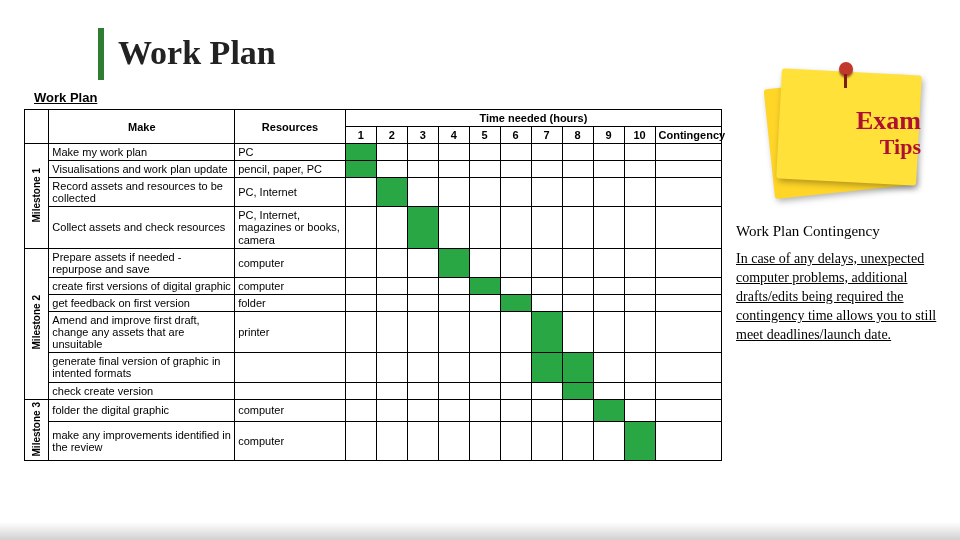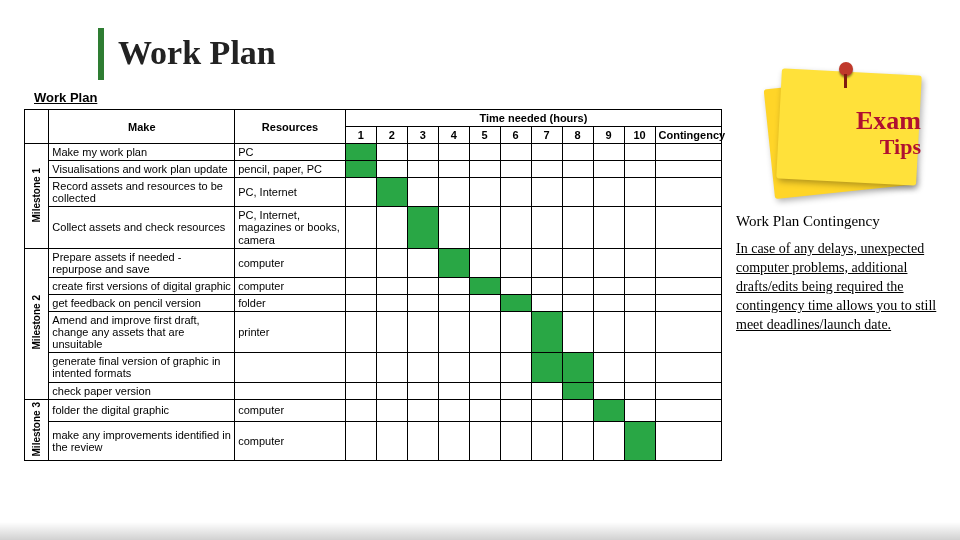--- a/index.html
+++ b/index.html
@@ -118,21 +118,21 @@
     text-align: right;
     font-family: 'Comic Sans MS', cursive;
     color: #b01030;
   }
   .sticky-text .l1 { font-size: 26px; font-weight:bold; line-height:1; }
   .sticky-text .l2 { font-size: 22px; font-weight:bold; }
   .sidebar h3 {
     font-family: Georgia, serif;
     font-size: 15px;
     font-weight: normal;
-    margin: 12px 0 10px 0;
+    margin: 22px 0 10px 0;
     line-height: 1.2;
   }
   .sidebar p {
     font-family: Georgia, serif;
     font-size: 14px;
     line-height: 1.35;
     margin: 0;
     text-decoration: underline;
   }
   .bottom-shadow {
@@ -275,21 +275,21 @@
           <td></td>
           <td class="filled"></td>
           <td></td>
           <td></td>
           <td></td>
           <td></td>
           <td></td>
           <td></td>
         </tr>
         <tr>
-          <td class="task-cell">get feedback on pencil version</td>
+          <td class="task-cell">get feedback on first version</td>
           <td class="res-cell">folder</td>
           <td></td>
           <td></td>
           <td></td>
           <td></td>
           <td></td>
           <td class="filled"></td>
           <td></td>
           <td></td>
           <td></td>
@@ -320,21 +320,21 @@
           <td></td>
           <td></td>
           <td></td>
           <td class="filled"></td>
           <td class="filled"></td>
           <td></td>
           <td></td>
           <td></td>
         </tr>
         <tr>
-          <td class="task-cell">check paper version</td>
+          <td class="task-cell">check create version</td>
           <td class="res-cell"></td>
           <td></td>
           <td></td>
           <td></td>
           <td></td>
           <td></td>
           <td></td>
           <td></td>
           <td class="filled"></td>
           <td></td>

